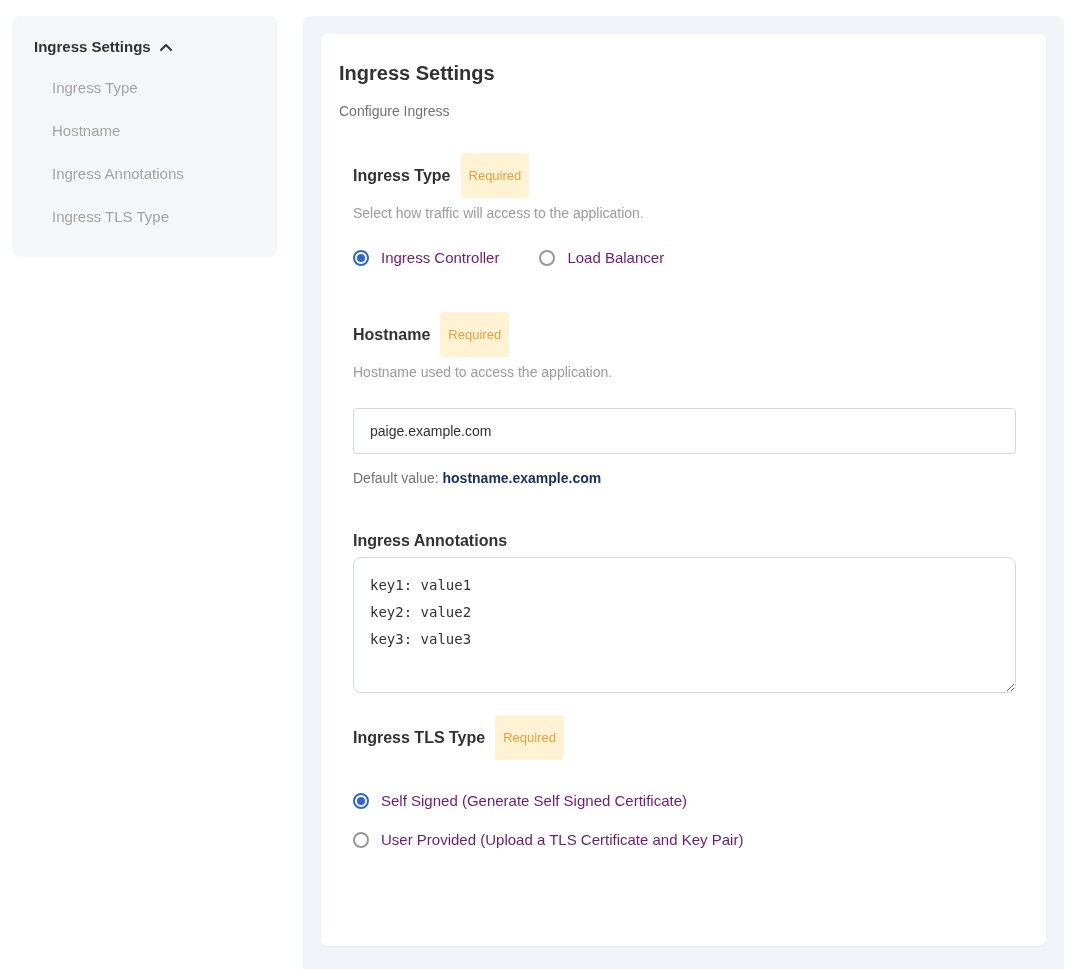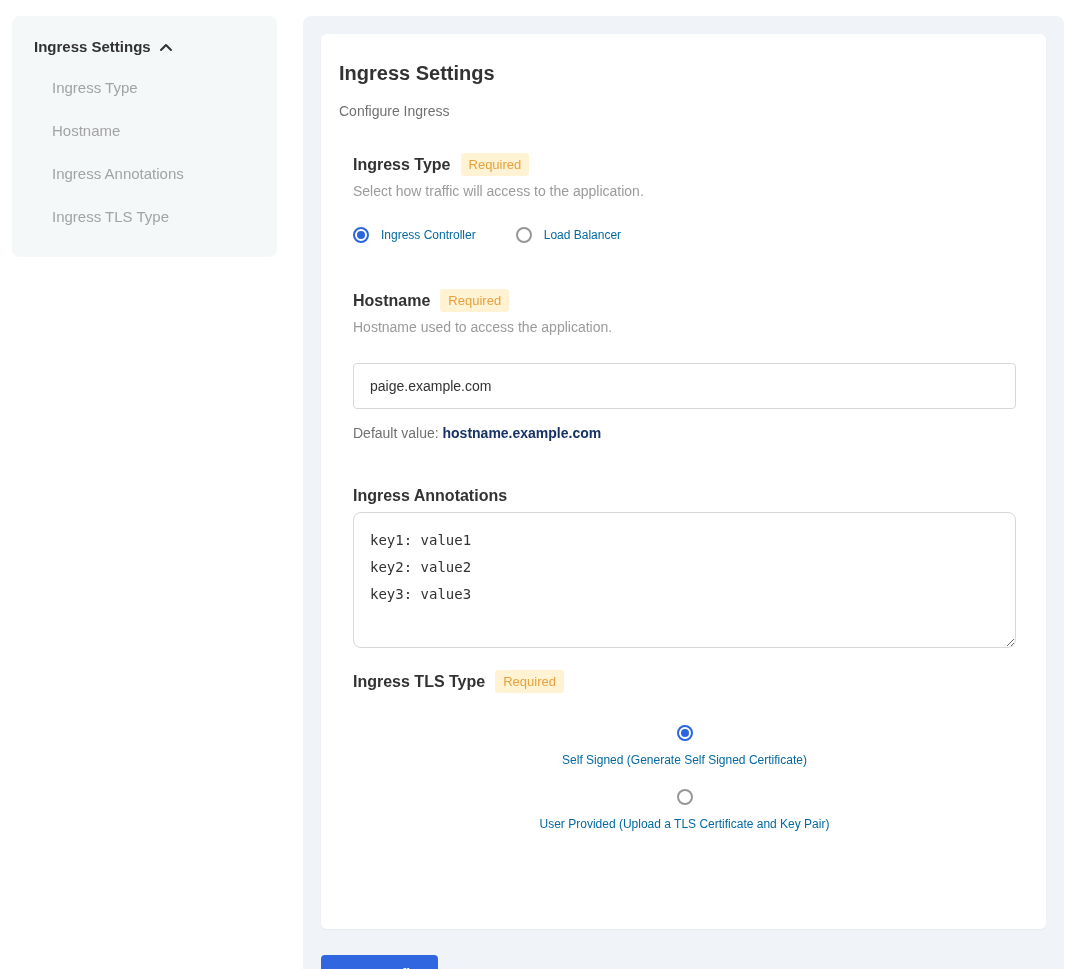--- a/index.html
+++ b/index.html
@@ -79,54 +79,54 @@
   .section-label {
     font-size: 16px;
     font-weight: bold;
     color: #323232;
   }
   .required-badge {
     font-size: 13px;
     color: #e7a03c;
     background: #fff3d4;
     border-radius: 3px;
-    padding: 4px 8px;
+    padding: 15px 8px;
   }
   .help-text {
     font-size: 14px;
     color: #9b9b9b;
     margin-bottom: 28px;
   }
 
   
   .radio-row-inline { display: flex; align-items: center; gap: 40px; margin-bottom: 46px; }
   .radio-option {
     display: flex;
     align-items: center;
     gap: 12px;
     cursor: pointer;
   }
-  .radio-option.stacked { margin-bottom: 22px; flex-direction: column; }
+  .radio-option.stacked { margin-bottom: 22px; }
   .radio-circle {
     width: 16px; height: 16px;
     border: 2px solid #979797;
     border-radius: 50%;
     position: relative;
     flex: 0 0 16px;
     background: #ffffff;
   }
   .radio-option.selected .radio-circle { border-color: #2b66de; }
   .radio-option.selected .radio-circle::after {
     content: "";
     position: absolute;
     inset: 2px;
     border-radius: 50%;
     background: #2b66de;
   }
-  .radio-label { font-size: 12px; color: #0369a1; }
+  .radio-label { font-size: 15px; color: #701a75; }
 
   
   .text-input {
     width: 663px;
     height: 46px;
     border: 1px solid #d6d9dc;
     border-radius: 4px;
     padding: 16px 16px;
     font-family: "Liberation Sans", "DejaVu Sans", sans-serif;
     font-size: 14px;

